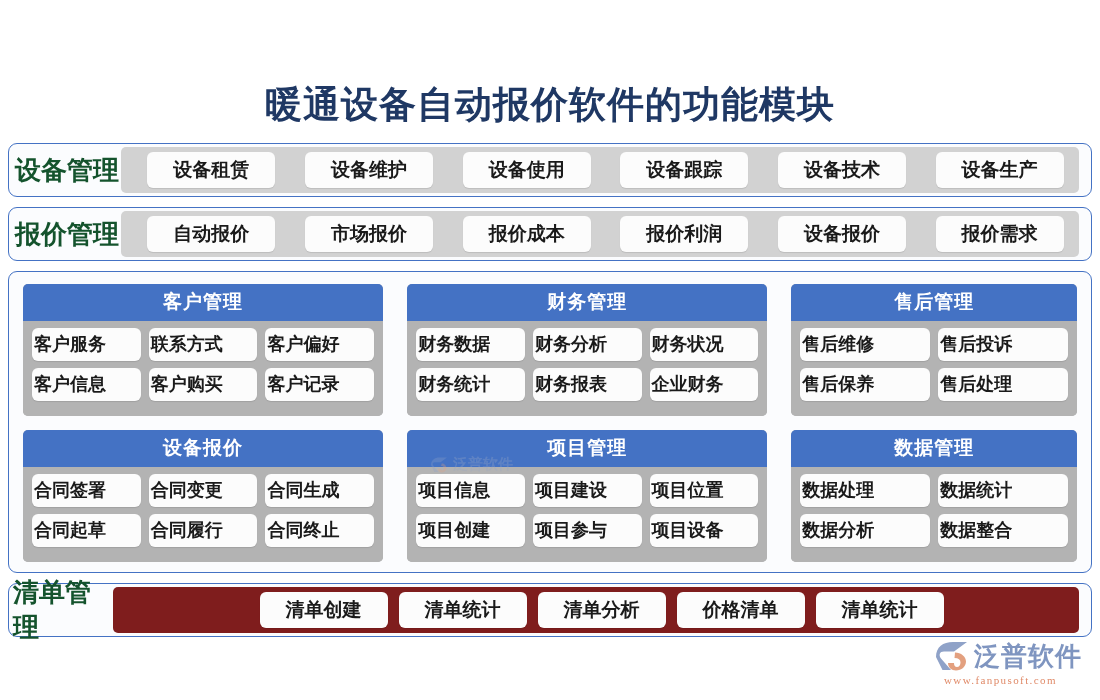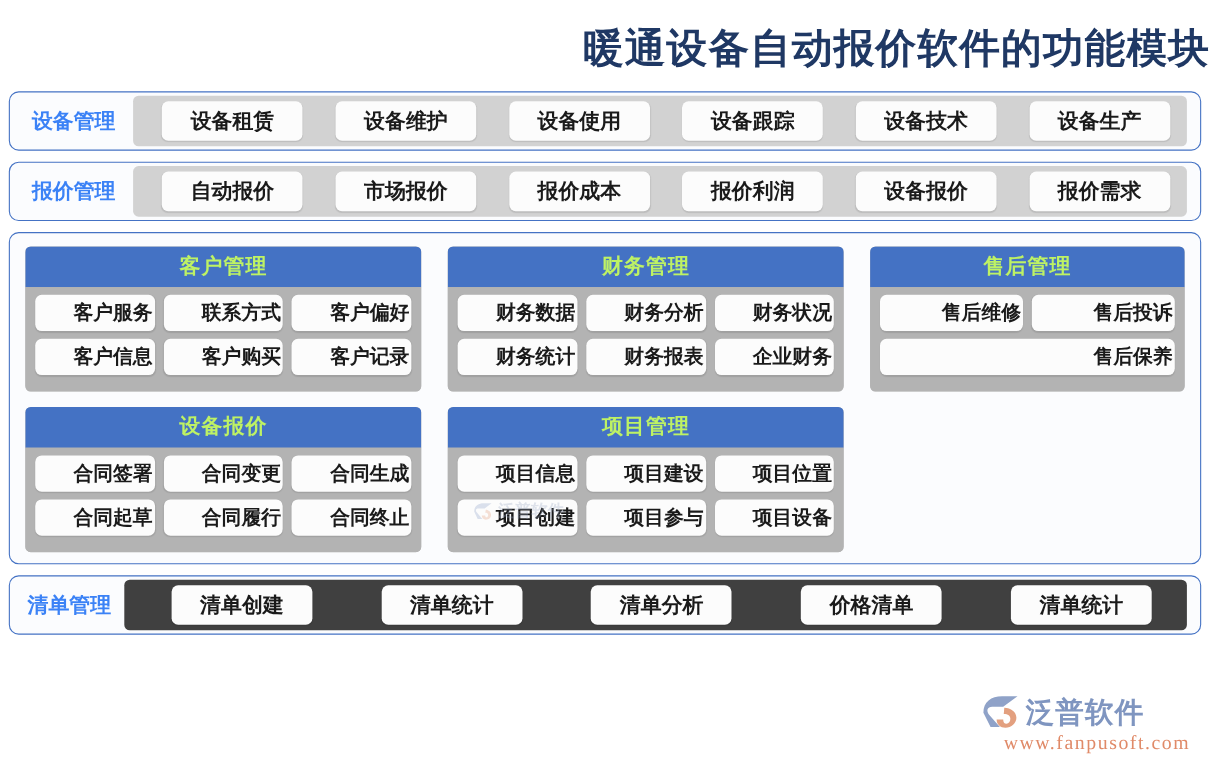--- a/index.html
+++ b/index.html
@@ -10,29 +10,30 @@
     width: 1100px;
     height: 700px;
     background: #ffffff;
     font-family: "Liberation Serif", "DejaVu Serif", serif;
     overflow: hidden;
     position: relative;
   }
 
   
   .page-title {
-    text-align: right;
+    text-align: center;
     color: #1F3864;
     font-size: 37px;
     font-weight: bold;
     letter-spacing: 1px;
     line-height: 1;
-    padding-top: 26px;
+    padding-top: 38px;
     padding-bottom: 20px;
     font-family: "Liberation Serif", "DejaVu Serif", serif;
+    margin-top: 48px;
   }
 
   
   .shell {
     margin: 0 8px 10px 8px;
     border: 1.6px solid #4472C4;
     border-radius: 9px;
     background: #FBFCFE;
     box-sizing: border-box;
   }
@@ -43,26 +44,25 @@
     align-items: stretch;
     height: 52px;
     padding: 3px 4px;
     box-sizing: border-box;
   }
   .row-label {
     flex: 0 0 108px;
     display: flex;
     align-items: center;
     justify-content: center;
-    color: #3b82f6;
-    font-size: 19px;
+    color: #14532d;
+    font-size: 26px;
     font-weight: bold;
     background: transparent;
     z-index: 2;
-    text-align: right;
   }
   .row-gray {
     flex: 1 1 auto;
     background: #D2D2D2;
     border-radius: 5px;
     display: flex;
     align-items: center;
     justify-content: space-around;
     padding: 0 6px;
     margin-right: 8px;
@@ -101,21 +101,21 @@
   }
   .card {
     display: flex;
     flex-direction: column;
     border-radius: 5px;
     overflow: hidden;
     background: #B3B3B3;
   }
   .card-head {
     background: #4472C4;
-    color: #bef264;
+    color: #ffffff;
     font-size: 19px;
     font-weight: bold;
     text-align: center;
     padding: 5px 0 6px 0;
     letter-spacing: 1px;
   }
   .card-body {
     flex: 1 1 auto;
     background: #B3B3B3;
     padding: 7px 9px 10px 9px;
@@ -130,29 +130,30 @@
     gap: 8px;
     justify-content: space-between;
   }
   .card-chip {
     flex: 1 1 0;
     background: #FCFCFC;
     border-radius: 6px;
     color: #1a1a1a;
     font-size: 18px;
     font-weight: bold;
-    text-align: right;
+    text-align: left;
     padding: 4px 2px 5px 2px;
     box-shadow: 0 1px 1px rgba(0,0,0,0.10);
     white-space: nowrap;
   }
 
   
   .bottom-gray {
-    background: #404040;
+    background: #7f1d1d;
+    justify-content: center;
   }
   .bottom-label {
     flex: 0 0 100px;
   }
 
   
   .watermark {
     position: absolute;
     opacity: 0.30;
     pointer-events: none;
@@ -189,24 +190,24 @@
   .logo-text {
     color: #7F95C0;
     font-size: 26px;
     font-weight: bold;
     letter-spacing: 1px;
     line-height: 1;
     font-family: "Liberation Sans", sans-serif;
   }
   .logo-url {
     color: #E08A68;
-    font-size: 18px;
+    font-size: 11px;
     letter-spacing: 1.4px;
     margin-top: 3px;
-    margin-left: 20px;
+    margin-left: 10px;
     font-family: "Liberation Serif", "DejaVu Serif", serif;
   }
 </style>
 </head>
 <body>
 
 <div class="page-title">暖通设备自动报价软件的功能模块</div>
 
 <div class="shell">
   <div class="row-band">
@@ -273,20 +274,21 @@
 
     <div class="card">
       <div class="card-head">售后管理</div>
       <div class="card-body">
         <div class="card-row">
           <div class="card-chip">售后维修</div>
           <div class="card-chip">售后投诉</div>
         </div>
         <div class="card-row">
           <div class="card-chip">售后保养</div>
+          <div class="card-chip">售后处理</div>
         </div>
       </div>
     </div>
 
     <div class="card">
       <div class="card-head">设备报价</div>
       <div class="card-body">
         <div class="card-row">
           <div class="card-chip">合同签署</div>
           <div class="card-chip">合同变更</div>
@@ -309,20 +311,33 @@
           <div class="card-chip">项目位置</div>
         </div>
         <div class="card-row">
           <div class="card-chip">项目创建</div>
           <div class="card-chip">项目参与</div>
           <div class="card-chip">项目设备</div>
         </div>
       </div>
     </div>
 
+    <div class="card">
+      <div class="card-head">数据管理</div>
+      <div class="card-body">
+        <div class="card-row">
+          <div class="card-chip">数据处理</div>
+          <div class="card-chip">数据统计</div>
+        </div>
+        <div class="card-row">
+          <div class="card-chip">数据分析</div>
+          <div class="card-chip">数据整合</div>
+        </div>
+      </div>
+    </div>
 
   </div>
 </div>
 
 <div class="shell">
   <div class="row-band">
     <div class="row-label bottom-label">清单管理</div>
     <div class="row-gray bottom-gray">
       <div class="chip">清单创建</div>
       <div class="chip">清单统计</div>

